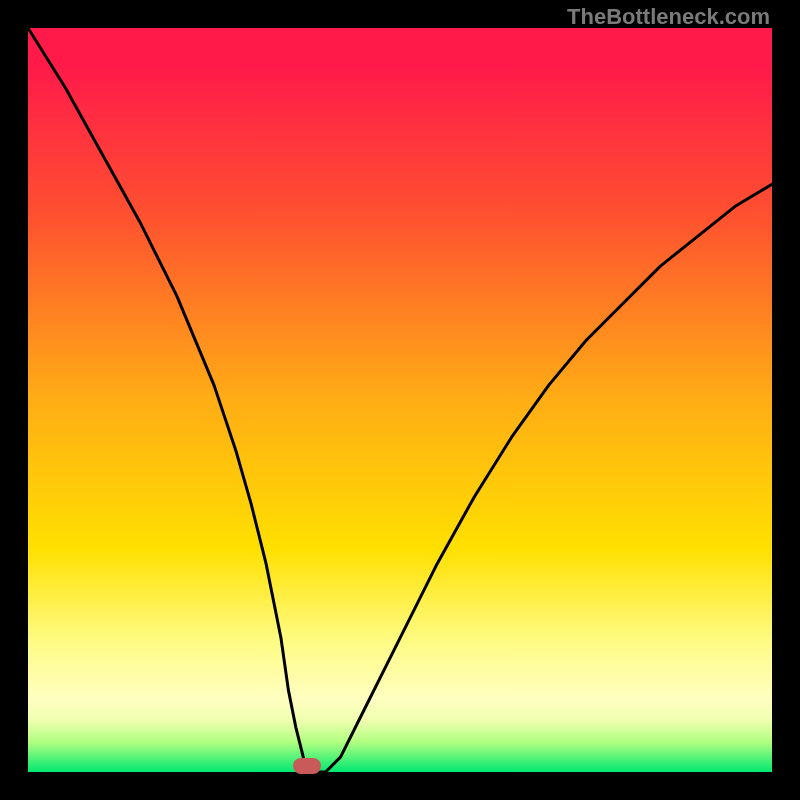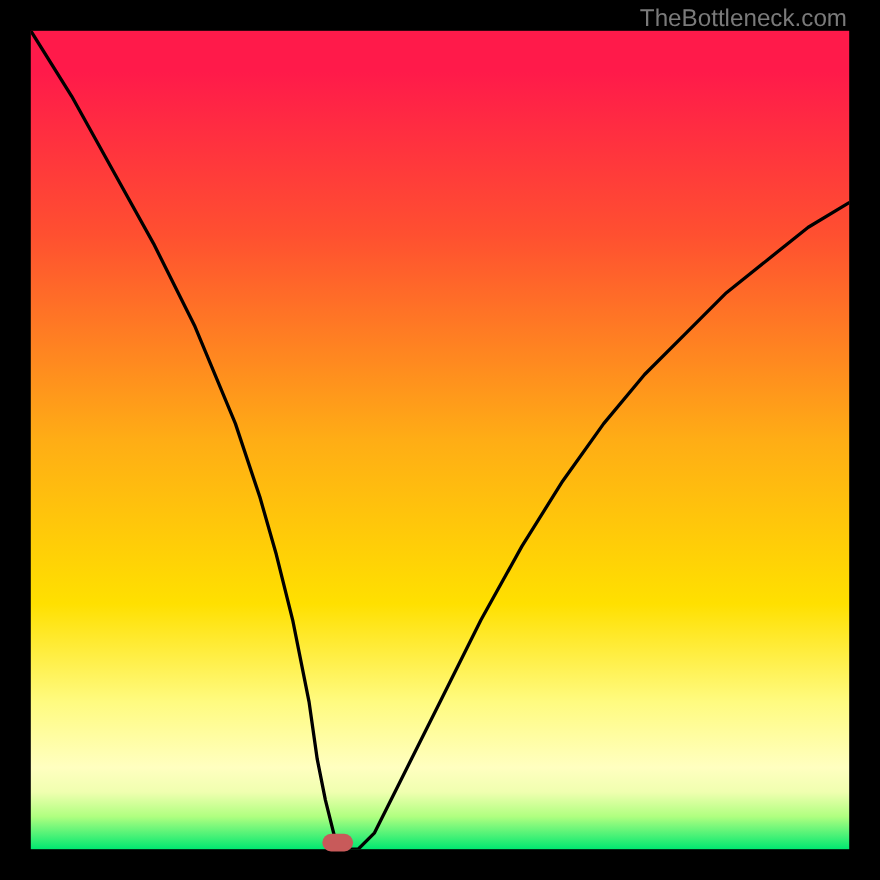--- a/index.html
+++ b/index.html
@@ -1,17 +1,17 @@
 <!DOCTYPE html>
 <html><head>
   <meta charset="utf-8">
   <style>
     * { margin: 0; padding: 0; box-sizing: border-box; }
     body { width: 800px; height: 800px; background: #000; position: relative; font-family: Arial, sans-serif; }
-    .attribution { position: absolute; top: 4px; right: 30px; color: #7a7a7a; font-size: 22px; font-weight: 400; z-index: 10; }
+    .attribution { position: absolute; top: 4px; right: 30px; color: #7a7a7a; font-size: 22px; font-weight: 700; z-index: 10; }
     .plot-area { position: absolute; top: 28px; left: 28px; width: 744px; height: 744px; background: linear-gradient(to bottom, #ff1a4a 0%, #ff1a4a 5%, #ff5030 25%, #ffad15 50%, #ffe000 70%, #fffb80 82%, #ffffc0 90%, #f0ffb0 93%, #b0ff80 96%, #00e870 100%); }
     .curve-svg { position: absolute; top: 0; left: 0; width: 100%; height: 100%; }
     .marker { position: absolute; width: 28px; height: 16px; background: #c85a5a; border-radius: 8px; transform: translate(-50%, -50%); }
   </style>
 </head>
 <body>
 
 <div class="attribution">TheBottleneck.com</div>
 
 <div class="plot-area">

